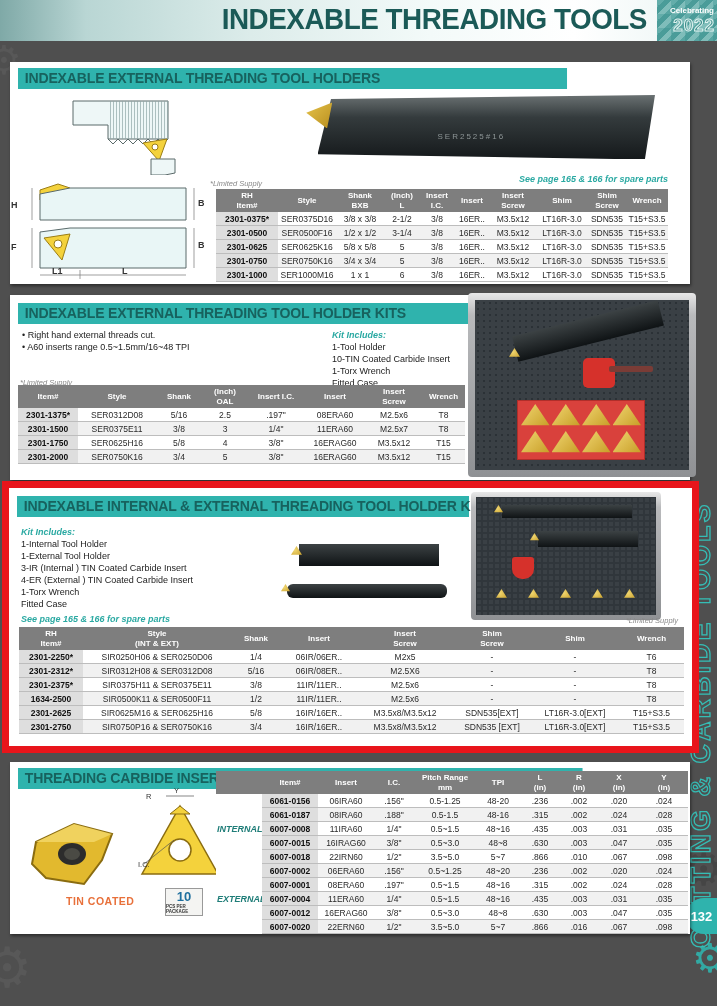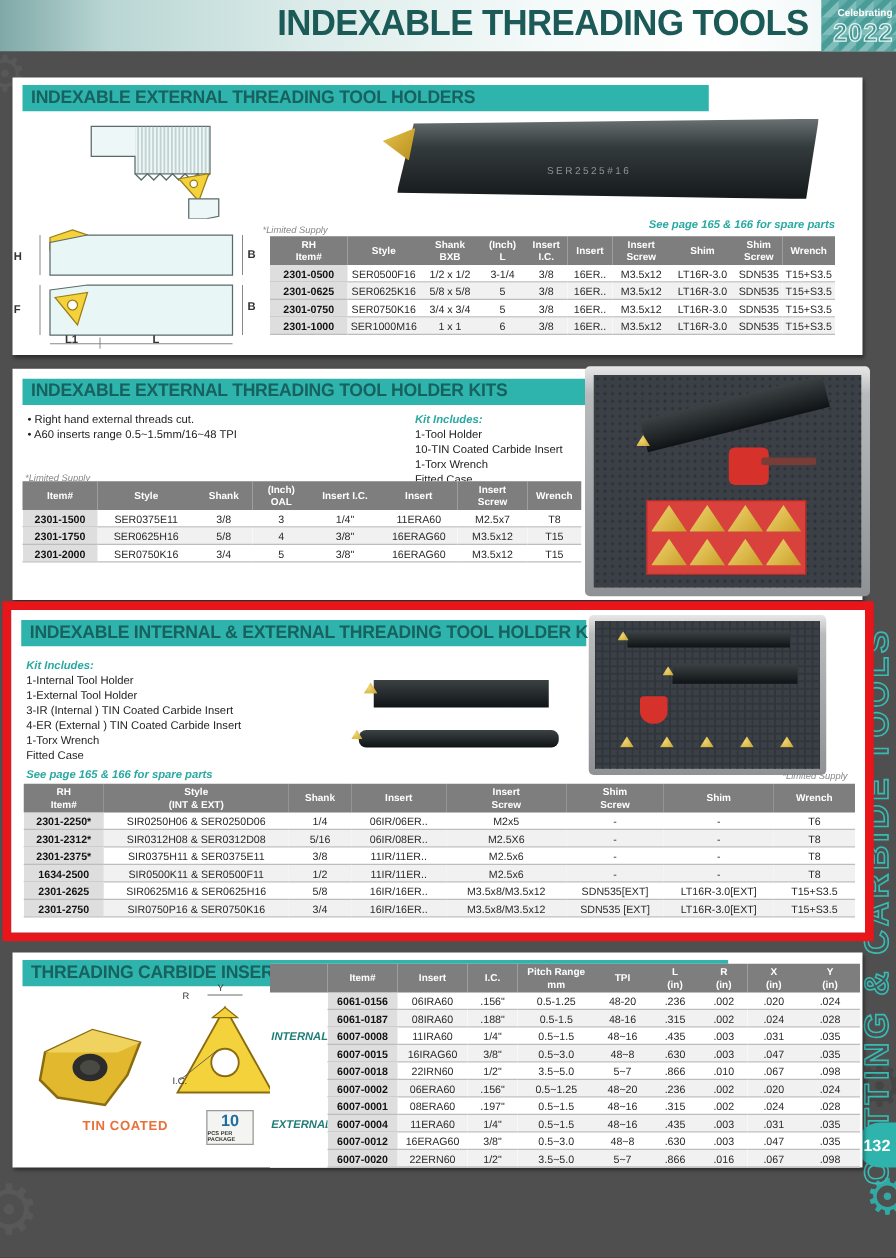--- a/index.html
+++ b/index.html
@@ -8,21 +8,21 @@
 
   
   .banner{position:absolute;left:0;top:0;width:717px;height:41px;
           background:linear-gradient(90deg,#7fa9a7 0%,#b9d6d4 12%,#dcecea 35%,#f3faf9 60%,#ffffff 80%,#e9f4f3 100%);}
   .banner-title{position:absolute;right:70px;top:3px;font-size:29px;font-weight:800;
                 color:#1b5a57;letter-spacing:-0.5px;white-space:nowrap;transform:scaleX(.96);transform-origin:right;}
   .year-badge{position:absolute;right:0;top:0;width:60px;height:41px;
               background:linear-gradient(135deg,#63adaa 0 25%,#4a9c99 25% 50%,#7fbdba 50% 75%,#57a5a2 75% 100%);
               background-size:14px 14px;}
   .year-badge .celebrating{position:absolute;right:3px;top:6px;font-size:8px;color:#fff;font-weight:bold;}
-  .year-badge .year{position:absolute;right:2px;top:16px;font-size:20px;font-weight:800;letter-spacing:1px;
+  .year-badge .year{position:absolute;right:2px;top:16px;font-size:17px;font-weight:800;letter-spacing:1px;
                     color:rgba(42,120,117,.35);-webkit-text-stroke:1px #dff3f1;}
 
   
   .side-text{position:absolute;left:686px;top:368px;height:580px;width:30px;z-index:1;
              writing-mode:vertical-rl;transform:rotate(180deg);
              font-size:27px;font-weight:800;letter-spacing:3px;color:transparent;
              -webkit-text-stroke:1.3px #35bdb5;white-space:nowrap;}
   .gear{position:absolute;font-size:46px;color:#454545;z-index:0;line-height:1;}
   .gear.teal{color:#2fb3ad;}
   .page-badge{position:absolute;left:686px;top:898px;width:31px;height:36px;z-index:2;
@@ -183,20 +183,32 @@
             <th>Insert
 Screw</th>
             <th>Shim</th>
             <th>Shim
 Screw</th>
             <th>Wrench</th>
           </tr>
         </thead>
       <tbody>
           <tr>
+            <td class="item-col">2301-0375*</td>
+            <td>SER0375D16</td>
+            <td>3/8 x 3/8</td>
+            <td>2-1/2</td>
+            <td>3/8</td>
+            <td>16ER..</td>
+            <td>M3.5x12</td>
+            <td>LT16R-3.0</td>
+            <td>SDN535</td>
+            <td>T15+S3.5</td>
+          </tr>
+          <tr>
             <td class="item-col">2301-0500</td>
             <td>SER0500F16</td>
             <td>1/2 x 1/2</td>
             <td>3-1/4</td>
             <td>3/8</td>
             <td>16ER..</td>
             <td>M3.5x12</td>
             <td>LT16R-3.0</td>
             <td>SDN535</td>
             <td>T15+S3.5</td>
@@ -299,20 +311,30 @@
             <th>(Inch)
 OAL</th>
             <th>Insert I.C.</th>
             <th>Insert</th>
             <th>Insert
 Screw</th>
             <th>Wrench</th>
           </tr>
         </thead>
       <tbody>
+          <tr>
+            <td class="item-col">2301-1375*</td>
+            <td>SER0312D08</td>
+            <td>5/16</td>
+            <td>2.5</td>
+            <td>.197"</td>
+            <td>08ERA60</td>
+            <td>M2.5x6</td>
+            <td>T8</td>
+          </tr>
           <tr>
             <td class="item-col">2301-1500</td>
             <td>SER0375E11</td>
             <td>3/8</td>
             <td>3</td>
             <td>1/4"</td>
             <td>11ERA60</td>
             <td>M2.5x7</td>
             <td>T8</td>
           </tr>

